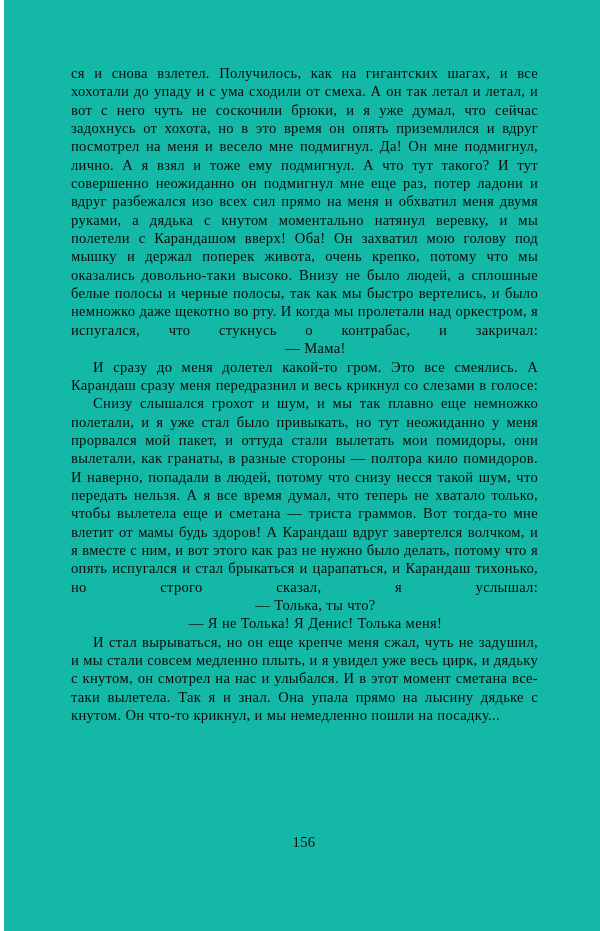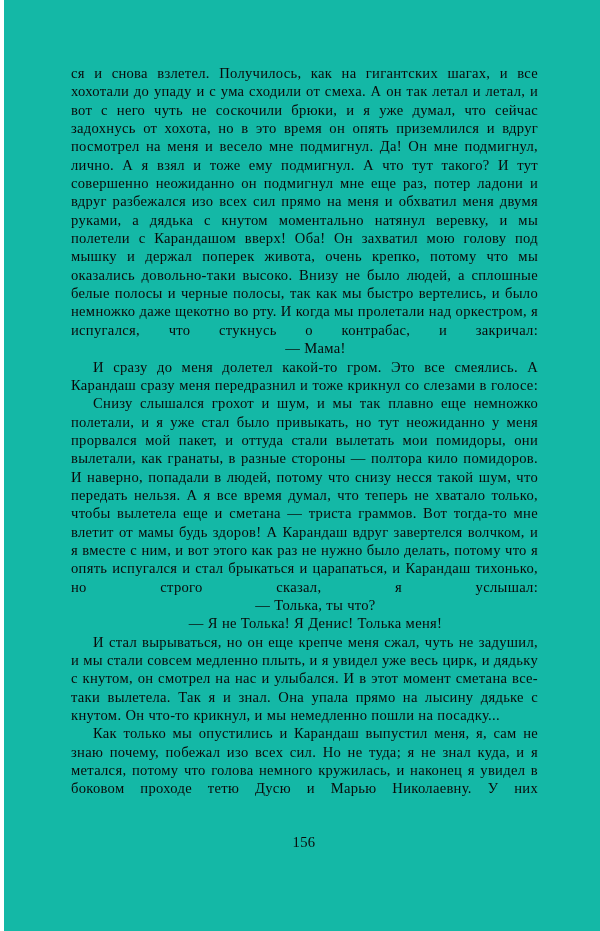--- a/index.html
+++ b/index.html
@@ -82,31 +82,30 @@
 <body>
 
 <div id="page">
 
   <div id="text-block">
 
     <p class="para cont justify-last">ся и снова взлетел. Получилось, как на гигантских шагах, и все хохотали до упаду и с ума сходили от смеха. А он так летал и летал, и вот с него чуть не соскочили брюки, и я уже думал, что сейчас задохнусь от хохота, но в это время он опять приземлился и вдруг посмотрел на меня и весело мне подмигнул. Да! Он мне подмигнул, лично. А я взял и тоже ему подмигнул. А что тут такого? И тут совершенно неожиданно он подмигнул мне еще раз, потер ладони и вдруг разбежался изо всех сил прямо на меня и обхватил меня двумя руками, а дядька с кнутом моментально натянул веревку, и мы полетели с Карандашом вверх! Оба! Он захватил мою голову под мышку и держал поперек живота, очень крепко, потому что мы оказались довольно-таки высоко. Внизу не было людей, а сплошные белые полосы и черные полосы, так как мы быстро вертелись, и было немножко даже щекотно во рту. И когда мы пролетали над оркестром, я испугался, что стукнусь о контрабас, и закричал:</p>
 
     <p class="para dialogue">— Мама!</p>
 
-    <p class="para indent justify-last">И сразу до меня долетел какой-то гром. Это все смеялись. А Карандаш сразу меня передразнил и тоже крикнул со слезами в голосе:</p>
+    <p class="para indent justify-last">И сразу до меня долетел какой-то гром. Это все смеялись. А Карандаш сразу меня передразнил и весь крикнул со слезами в голосе:</p>
 
 
     <p class="para indent justify-last">Снизу слышался грохот и шум, и мы так плавно еще немножко полетали, и я уже стал было привыкать, но тут неожиданно у меня прорвался мой пакет, и оттуда стали вылетать мои помидоры, они вылетали, как гранаты, в разные стороны — полтора кило помидоров. И наверно, попадали в людей, потому что снизу несся такой шум, что передать нельзя. А я все время думал, что теперь не хватало только, чтобы вылетела еще и сметана — триста граммов. Вот тогда-то мне влетит от мамы будь здоров! А Карандаш вдруг завертелся волчком, и я вместе с ним, и вот этого как раз не нужно было делать, потому что я опять испугался и стал брыкаться и царапаться, и Карандаш тихонько, но строго сказал, я услышал:</p>
 
     <p class="para dialogue">— Толька, ты что?</p>
 
 
     <p class="para dialogue">— Я не Толька! Я Денис! Толька меня!</p>
 
     <p class="para indent">И стал вырываться, но он еще крепче меня сжал, чуть не задушил, и мы стали совсем медленно плыть, и я увидел уже весь цирк, и дядьку с кнутом, он смотрел на нас и улыбался. И в этот момент сметана все-таки вылетела. Так я и знал. Она упала прямо на лысину дядьке с кнутом. Он что-то крикнул, и мы немедленно пошли на посадку...</p>
 
-    <p class="para indent justify-last">Как только мы опустились и Карандаш выпустил меня, я, сам не знаю почему, побежал изо всех сил. Но не туда; я не знал куда, и я метался, потому что голова немного кружилась, и наконец я увидел в боковом проходе тетю Дусю и Марью Николаевну. У них</p>
 
   </div>
 
   <div id="page-number">156</div>
 
 </div>
 
 </body></html>

